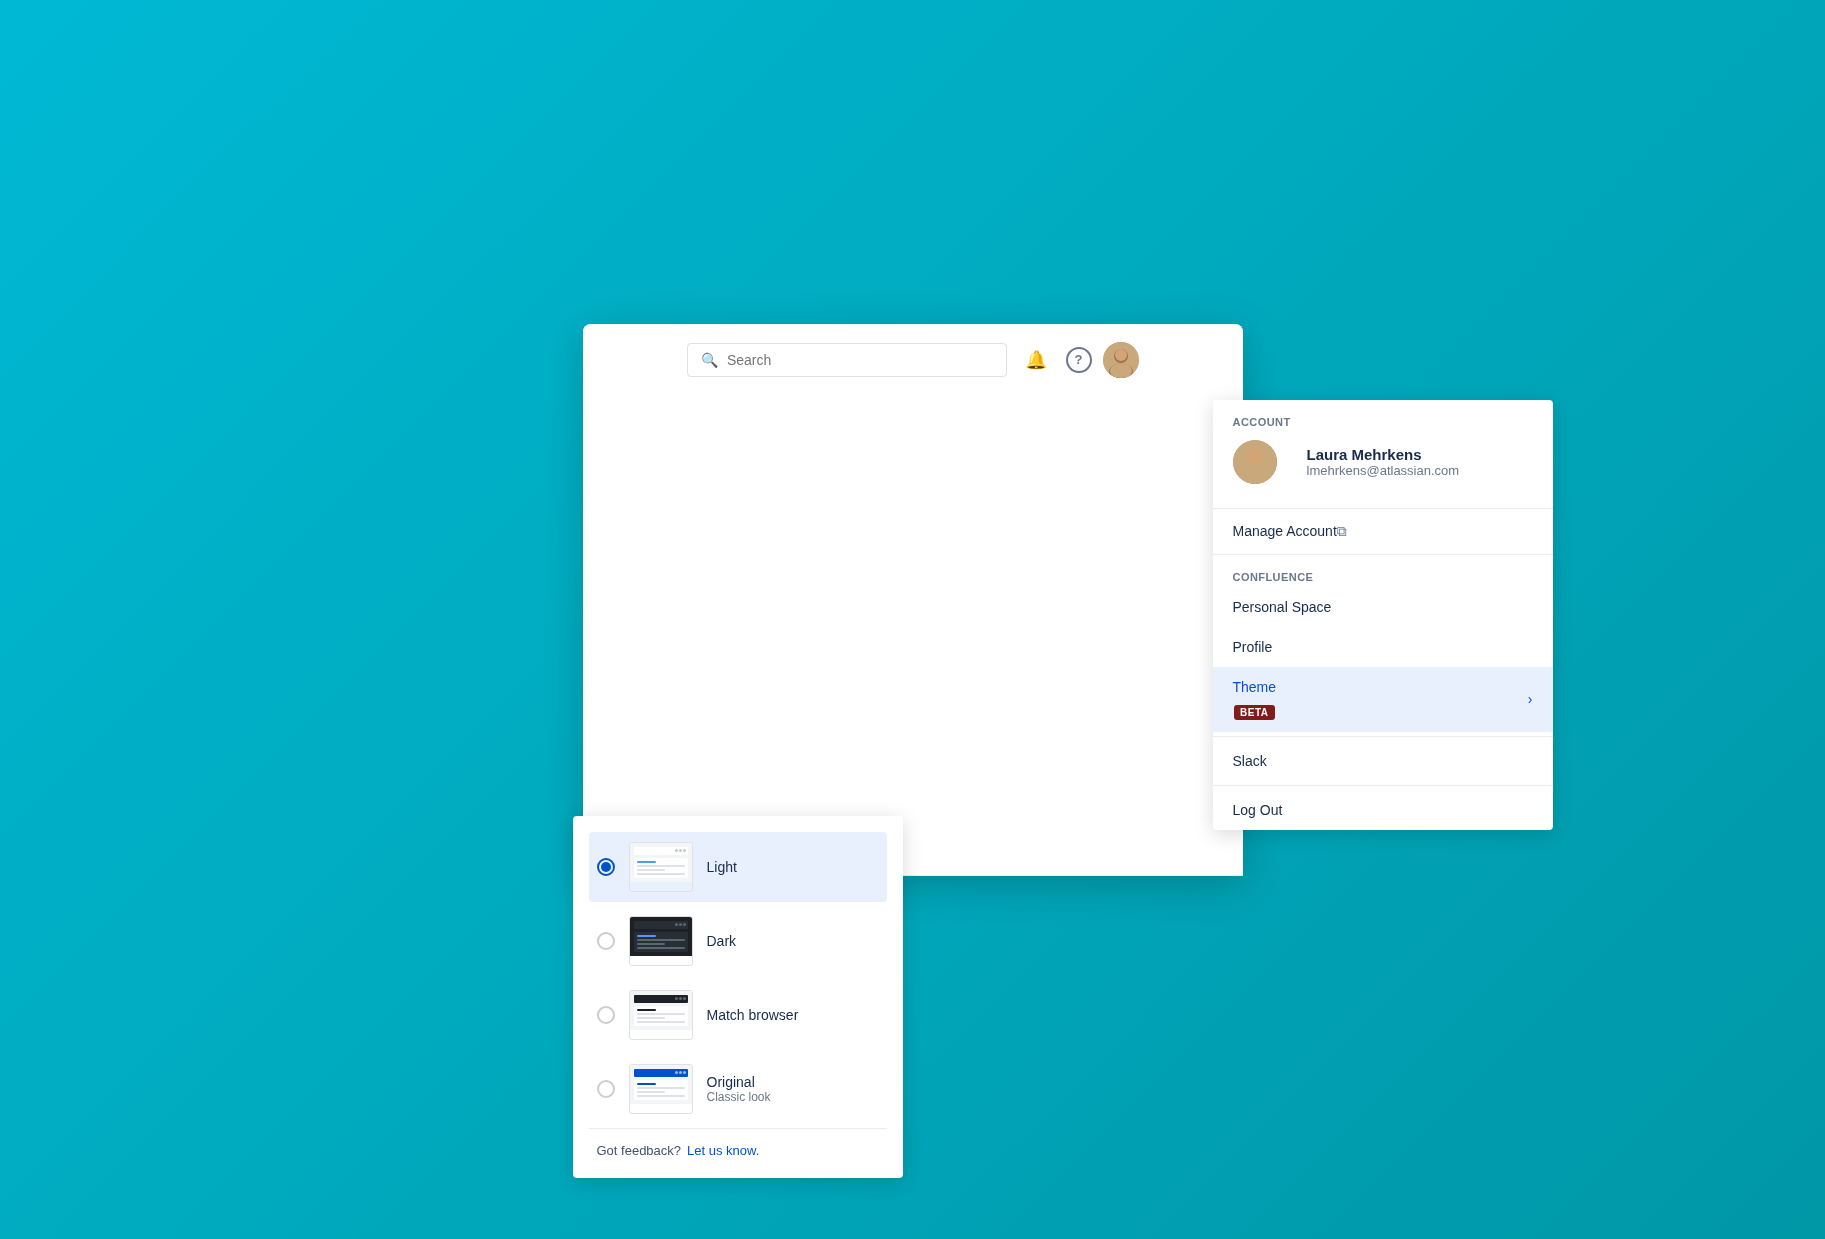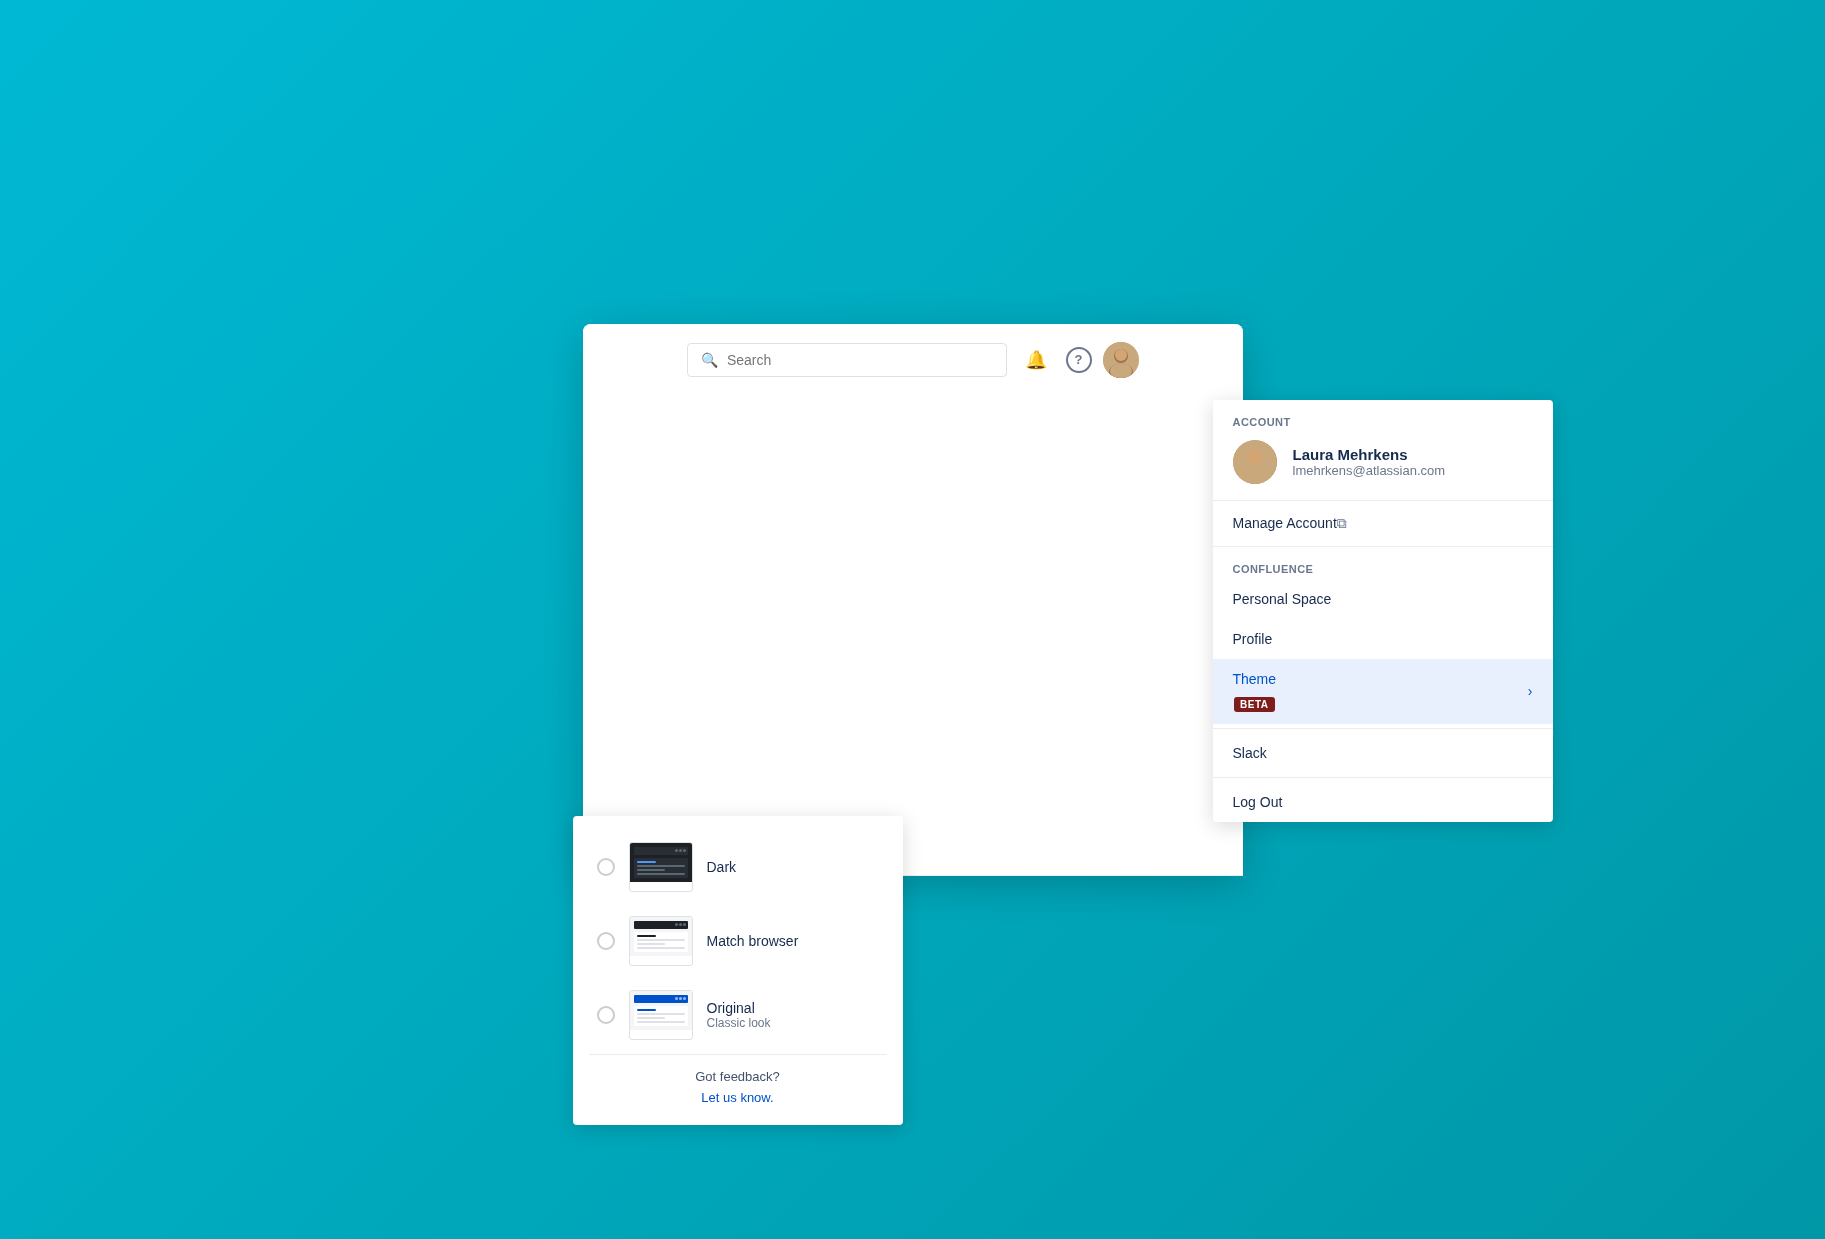--- a/index.html
+++ b/index.html
@@ -118,22 +118,22 @@
       font-weight: 700;
       color: #6b778c;
       letter-spacing: 0.04em;
       margin-bottom: 12px;
       text-transform: uppercase;
     }
 
     .user-info {
       display: flex;
       align-items: center;
-      gap: 16px;
-      margin-bottom: 16px;
+      gap: 30px;
+      margin-bottom: 24px;
     }
 
     .user-avatar {
       width: 44px;
       height: 44px;
       border-radius: 50%;
       background: linear-gradient(135deg, #c9a87c, #a07850);
       overflow: hidden;
       display: flex;
       align-items: center;
@@ -455,21 +455,20 @@
       color: #6b778c;
     }
 
     .feedback-row {
       border-top: 1px solid #ebecf0;
       padding: 14px 8px 4px 8px;
       display: flex;
       align-items: center;
       gap: 6px;
       font-size: 13px;
-      flex-direction: column;
     }
 
     .feedback-text {
       color: #42526e;
     }
 
     .feedback-link {
       color: #0052cc;
       cursor: pointer;
       text-decoration: none;
@@ -577,20 +576,41 @@
             <span>Log Out</span>
           </div>
         </div>
       </div>
     </div>
 
     <div class="content-area">
 
       <div class="theme-panel">
 
+        <div class="theme-option selected">
+          <div class="theme-radio checked"></div>
+          <div class="theme-thumbnail">
+            <div class="thumb-light">
+              <div class="tl-topbar">
+                <div class="tl-dot"></div>
+                  <div class="tl-dot"></div>
+                  <div class="tl-dot"></div>
+              </div>
+              <div class="tl-content">
+                <div class="tl-line tl-accent"></div>
+                <div class="tl-line"></div>
+                <div class="tl-line short"></div>
+                <div class="tl-line"></div>
+              </div>
+            </div>
+          </div>
+          <div class="theme-label-block">
+            <span class="theme-name">Light</span>
+          </div>
+        </div>
 
         <div class="theme-option">
           <div class="theme-radio"></div>
           <div class="theme-thumbnail">
             <div class="thumb-dark">
               <div class="td-topbar">
                 <div class="td-dot"></div>
                   <div class="td-dot"></div>
                   <div class="td-dot"></div>
               </div>

